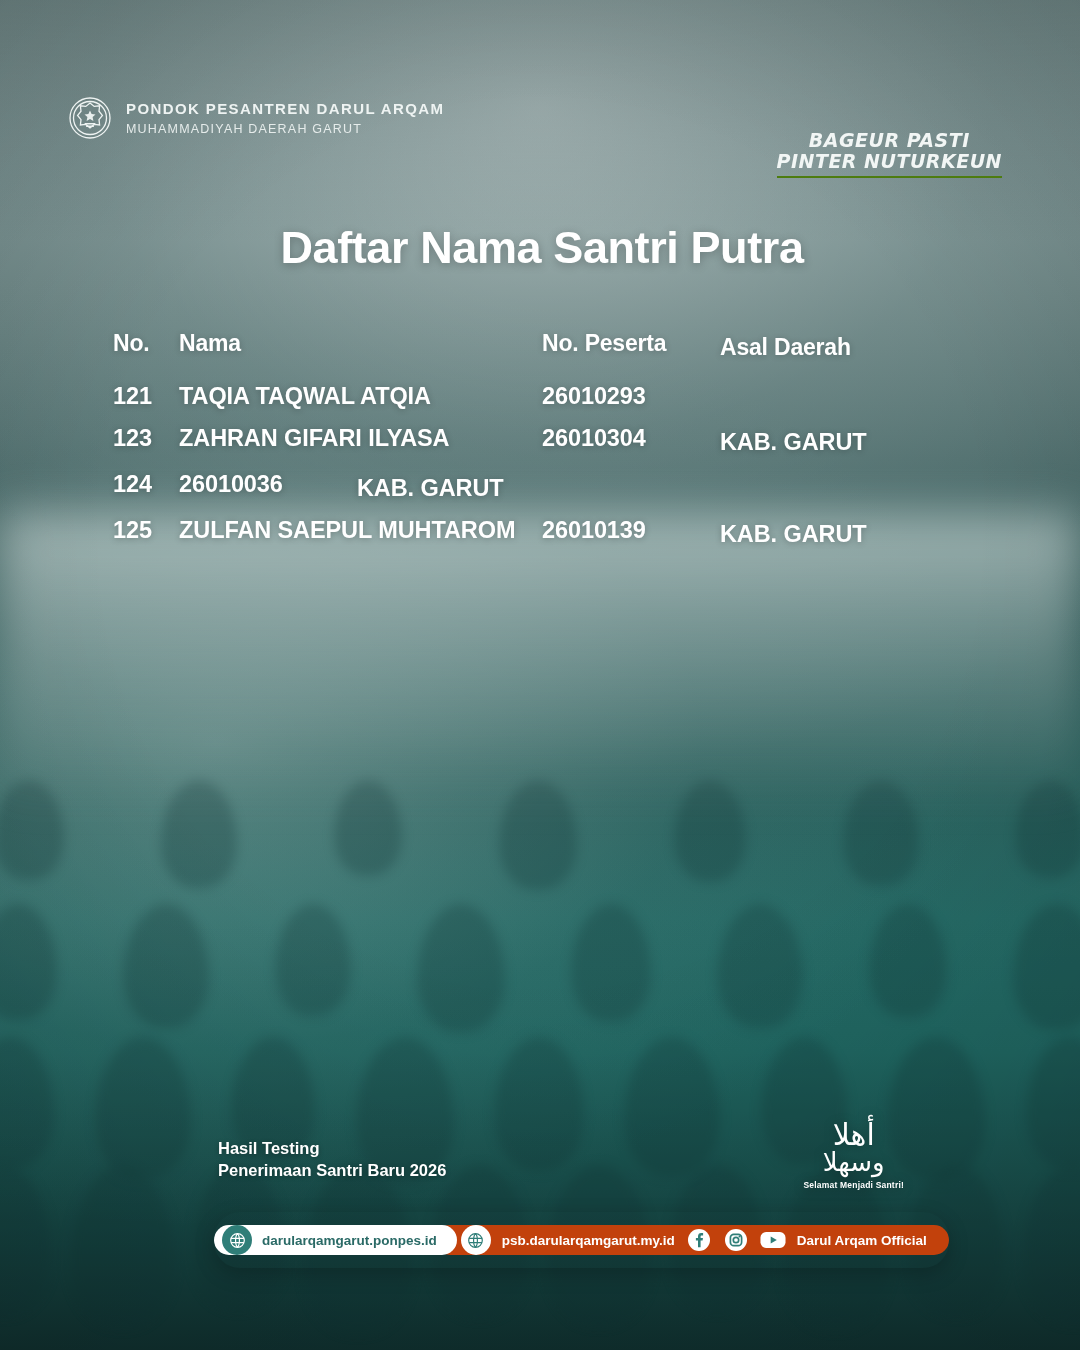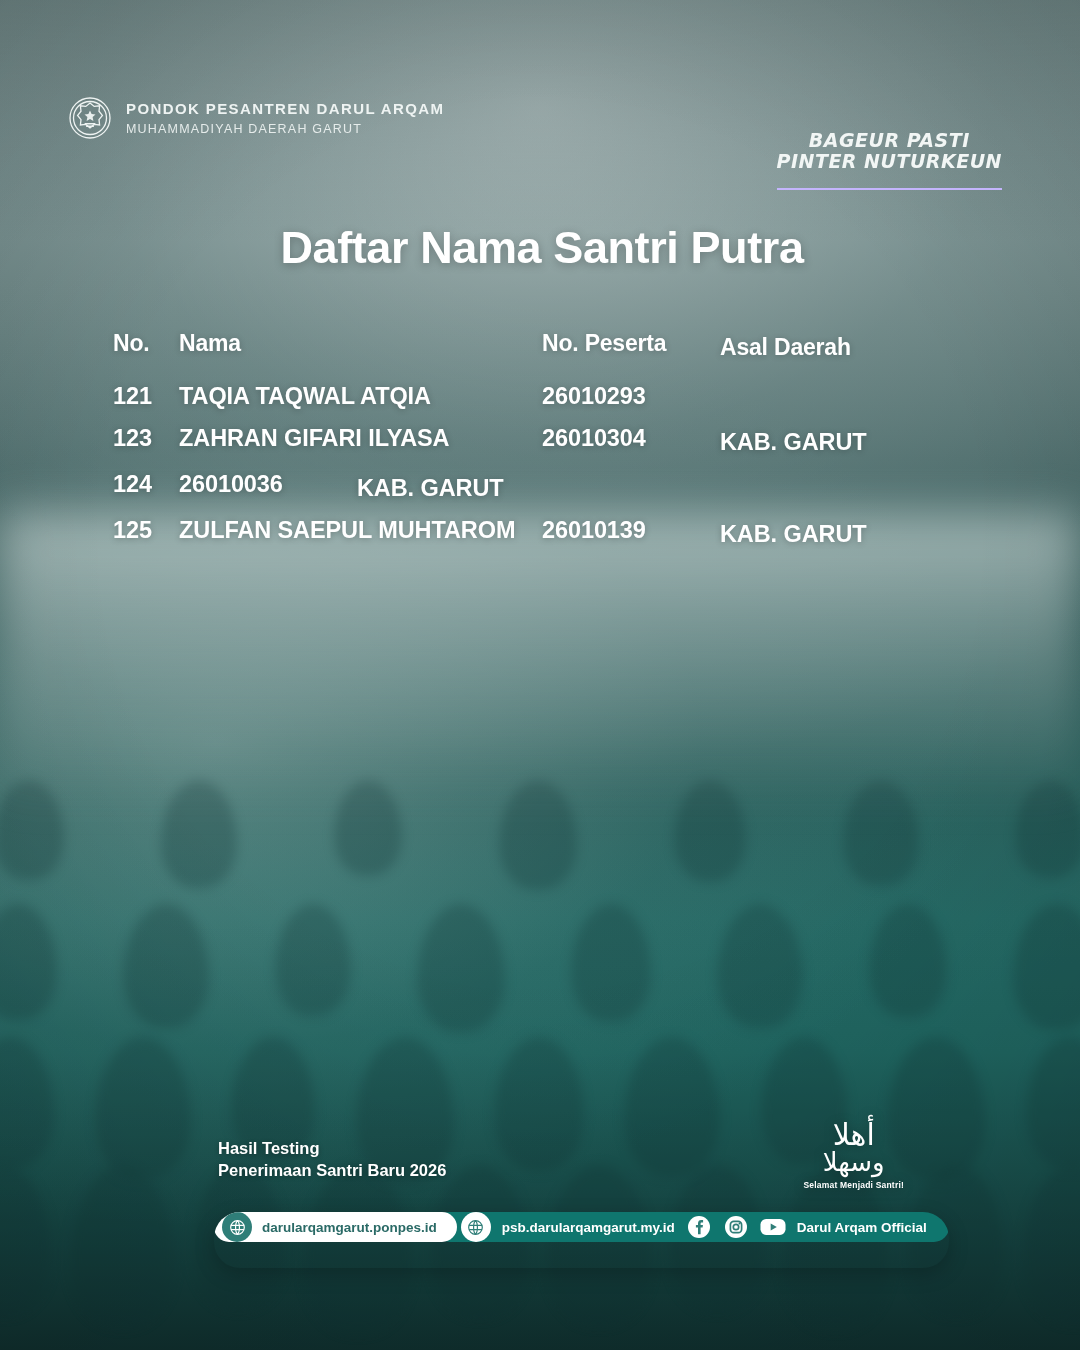--- a/index.html
+++ b/index.html
@@ -60,21 +60,21 @@
 
   .tagline {
     position:absolute; right:78px; top:-2px;
     text-align:center; color:#f2f6f5;
     font-family:"DejaVu Sans", sans-serif;
     font-weight:700; font-style:italic;
     line-height:1.08; letter-spacing:.5px;margin-top:36px;
   }
   .tagline .t1 { font-size:19px; }
   .tagline .t2 { font-size:19px; }
-  .tagline .t2 span { border-bottom:2px solid #c4b5fd; padding-bottom:16px; }
+  .tagline .t2 span { border-bottom:2px solid #4d7c0f; padding-bottom:4px; }
 
   
   .title {
     position:absolute; top:222px; left:4px; right:0;
     text-align:center;
     color:#ffffff;
     font-size:45px; font-weight:700;
     letter-spacing:-0.4px;
     text-shadow:0 2px 10px rgba(0,0,0,0.25);
   }
@@ -110,32 +110,32 @@
     text-align:center; color:#ffffff;
     filter:drop-shadow(0 1px 6px rgba(0,0,0,0.3));
   }
   .ahlan .ar { font-family:"DejaVu Sans", sans-serif; font-size:30px; line-height:1.0; }
   .ahlan .ar2 { font-family:"DejaVu Sans", sans-serif; font-size:26px; line-height:1.1; margin-top:-2px; }
   .ahlan .sub { font-size:8.5px; font-weight:700; letter-spacing:.2px; margin-top:3px; }
 
   
   .contact {
     position:absolute; left:214px; bottom:82px;
-    display:flex; align-items:flex-start; height:56px;
+    display:flex; align-items:center; height:56px;
     border-radius:26px; overflow:hidden;
     box-shadow:0 6px 20px rgba(0,0,0,0.22);
   }
   .chip-left {
     display:flex; align-items:center; gap:10px;
     background:#ffffff; color:#2a6a66;
     padding:0 20px 0 8px; border-radius:26px; z-index:2;
   }
   .chip-right {
     display:flex; align-items:center; gap:11px;
-    background:#0f766e; color:#ffffff;
+    background:#c2410c; color:#ffffff;
     padding:0 22px 0 26px; margin-left:-22px;
     border-radius:26px;
   }
   .chip-left .label { font-size:13.5px; font-weight:700; }
   .chip-right .label { font-size:13.5px; font-weight:700; }
   .circ {
     width:30px; height:30px; border-radius:50%;
     display:flex; align-items:center; justify-content:center;
     flex:0 0 30px;
   }

